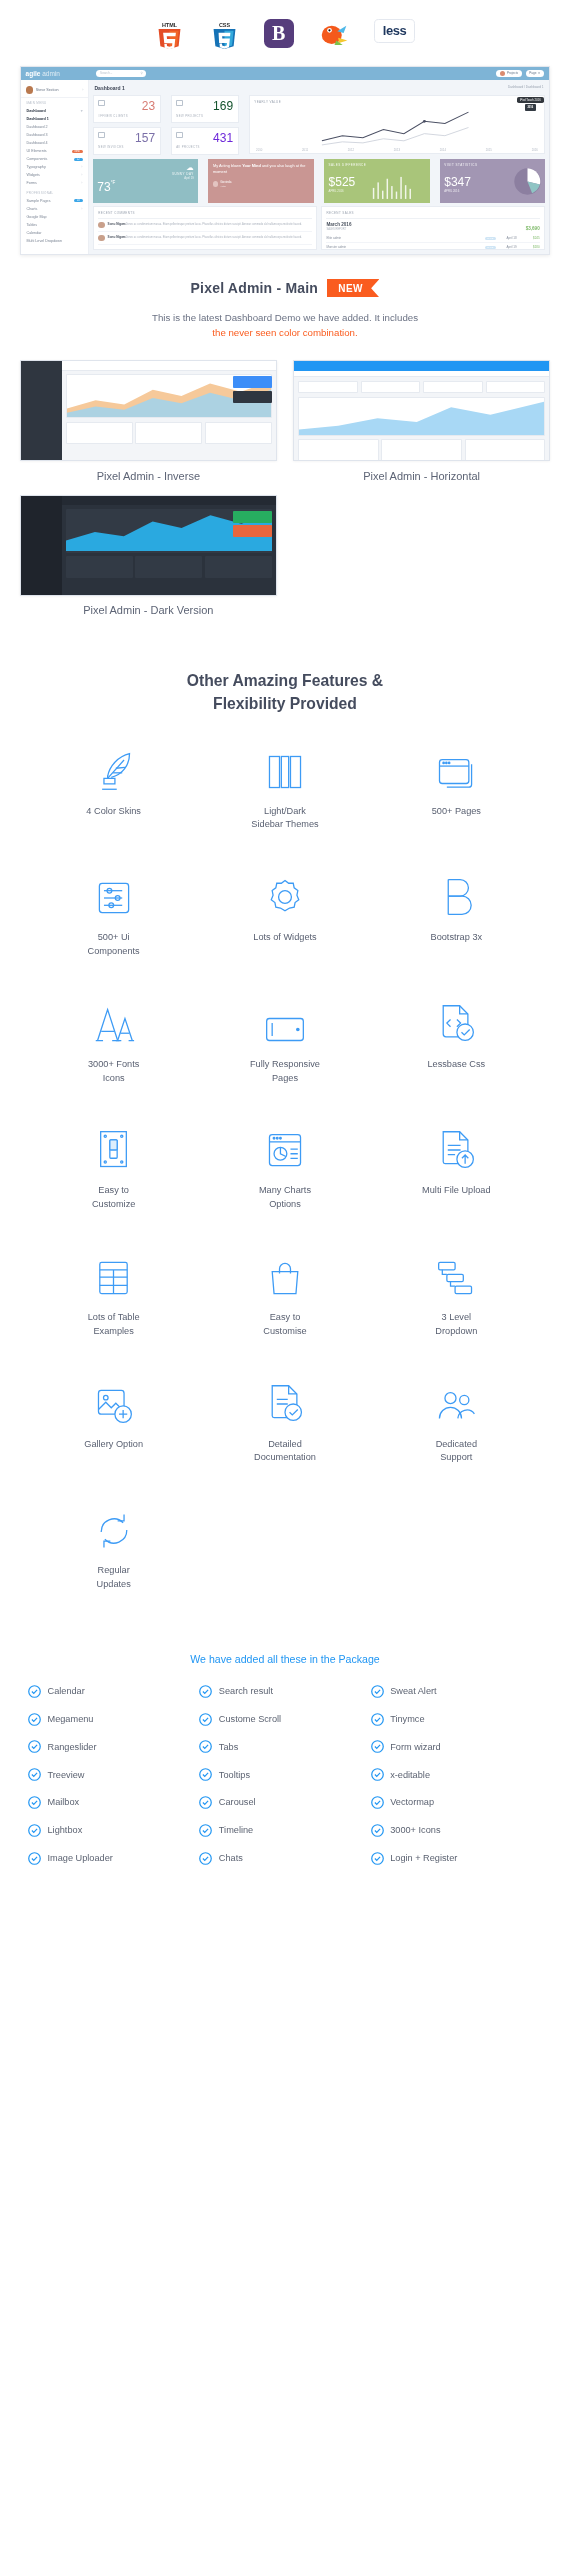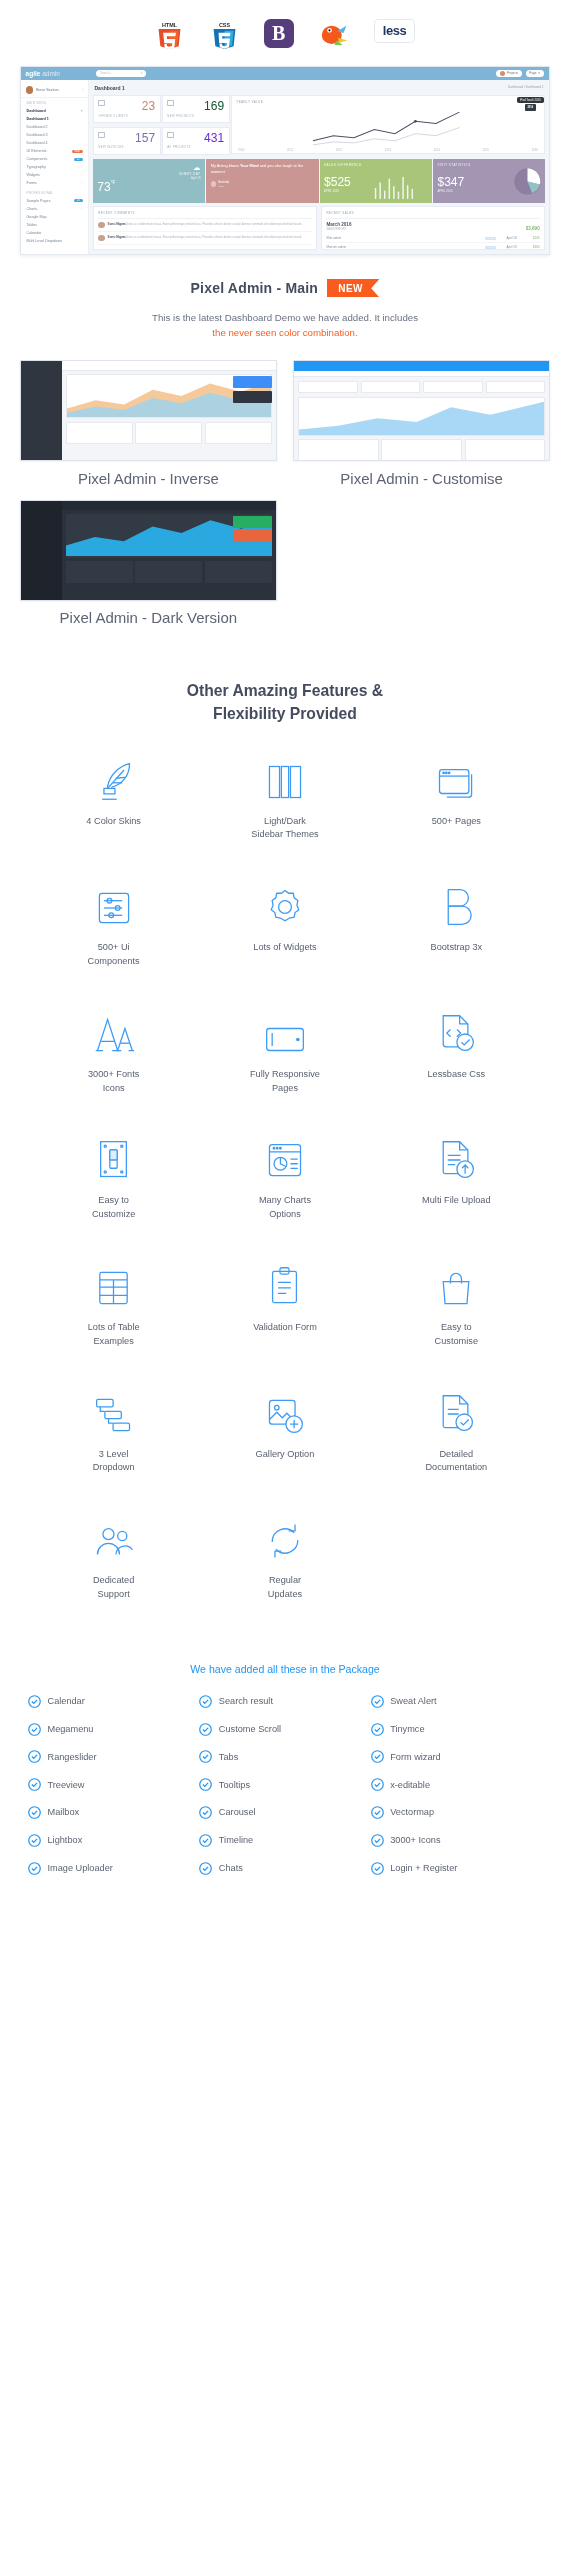--- a/index.html
+++ b/index.html
@@ -84,21 +84,21 @@
   .hs-user .ch { margin-left:auto;color:#c3cad4;font-size:3.7px;}
   .hs-sechead { font-size:3px;color:#b6bdc8;padding:3.7px 5.5px 1.8px;letter-spacing:0.3px;}
   .hs-li { font-size:3.7px;color:#7b8594;padding:2px 5.5px;display:flex;align-items:center;}
   .hs-li.active { color:#2b3442;font-weight:bold;}
   .hs-li .ch { margin-left:auto;color:#c9cfd8;}
   .hs-badge{font-size:2.6px;color:#fff;background:#e8734a;border-radius:4.6px;padding:0 2.8px;margin-left:auto;}
   .hs-badge.b{background:#3ba6e8;}
   .hs-main { flex: 1; background: #f2f5f9; padding: 3.7px; }
   .hs-crumb { font-size: 5px; font-weight: bold; color: #3c4454; padding: 1.8px 1.8px 3.7px; display:flex;}
   .hs-crumb .r{margin-left:auto;font-size:3.1px;font-weight:normal;color:#9aa3b0;}
-  .hs-row { display: flex; gap: 1px; }
+  .hs-row { display: flex; gap: 10px; }
   .hs-col { display: flex; flex-direction: column; gap: 3.7px; }
   .hs-card { background: #fff; border: 0.9px solid #e8ecf2; padding: 3.7px 4.6px; }
   .hs-stat { width: 68px; height: 28px; display: flex; flex-direction: column; }
   .hs-stat .top { display: flex; align-items: flex-start; justify-content: space-between; }
   .hs-stat .ic { width: 6.5px; height: 6.5px; border: 0.6px solid #b9c2cd; border-radius: 0.9px; }
   .hs-stat .num { font-size: 12px; line-height: 12px; font-weight: 300; }
   .hs-stat .lbl { font-size: 2.8px; color: #a6adb9; letter-spacing: 0.4px; margin-top: 1.8px;}
   .hs-bar { height: 1.5px; background: #edf0f4; margin-top: 3.7px; position: relative; }
   .hs-bar i { position: absolute; left: 0; top: 0; bottom: 0; display: block; }
   .hs-chart { flex: 1; height: 59px; }
@@ -151,21 +151,21 @@
   .ds-main { flex: 1; }
   .ds-top { height: 9.2px; }
   .ds-inner { padding: 3.7px; }
   .ds-kpis { display: flex; gap: 2.8px; margin-bottom: 3.7px; }
   .ds-kpi { flex: 1; height: 12px; border-radius: 0.9px; }
   .ds-chart { height: 44px; border-radius: 0.9px; position: relative; overflow:hidden; }
   .ds-lowrow { display:flex; gap:2.8px; margin-top:3.7px;}
   .ds-lowrow > div{flex:1;height:22px;border-radius:0.9px;}
   .ds-tiles { position:absolute; right:3.7px; top:14.8px; width:39px; display:flex; flex-direction:column; gap:2.8px;}
   .ds-tiles > div{height:12px;border-radius:0.9px;}
-  .demo-cap { font-size: 15px; color: #5d6475; margin-top: 8.3px; }
+  .demo-cap { font-size: 11px; color: #5d6475; margin-top: 8.3px; }
 
   
   .features-title {
     text-align: center; margin: 54px 0 0; font-size: 15.7px; font-weight: bold;
     color: #454c5e; line-height: 1.45;
   }
   .feature-grid {
     margin: 31px 28px 0; display: grid; grid-template-columns: repeat(3, 1fr);
     row-gap: 41px; justify-items: center;
   }
@@ -521,21 +521,21 @@
             </svg>
           </div>
           <div class="ds-lowrow">
             <div style="background:#fff;border:0.9px solid #e6eaf0"></div>
             <div style="background:#fff;border:0.9px solid #e6eaf0"></div>
             <div style="background:#fff;border:0.9px solid #e6eaf0"></div>
           </div>
         </div>
       </div>
     </div>
-    <div class="demo-cap">Pixel Admin - Customise</div>
+    <div class="demo-cap">Pixel Admin - Horizontal</div>
   </div>
 
   <div class="demo-item">
     <div class="demo-shot">
       <div class="ds-side" style="background:#1f242c"></div>
       <div class="ds-main" style="background:#2b323c">
         <div class="ds-top" style="background:#242a33"></div>
         <div class="ds-inner">
           <div class="ds-chart" style="background:#323a45">
             <svg viewBox="0 0 100 40" width="100%" height="42" preserveAspectRatio="none">
@@ -728,30 +728,20 @@
   <div class="feature">
     <div class="ficon">
       <svg width="41" height="42" viewBox="0 0 44 46" fill="none" stroke="#3d9bf5" stroke-width="1.4">
         <rect x="7" y="6" width="30" height="34" rx="2"></rect>
         <path d="M7 14 h30 M7 22 h30 M7 31 h30 M22 14 v26"></path>
       </svg>
     </div>
     <div class="flabel">Lots of Table<br>Examples</div>
   </div>
 
-  <div class="feature">
-    <div class="ficon">
-      <svg width="39" height="44" viewBox="0 0 42 48" fill="none" stroke="#3d9bf5" stroke-width="1.4">
-        <rect x="8" y="7" width="26" height="34" rx="2"></rect>
-        <rect x="16" y="3" width="10" height="7" rx="2"></rect>
-        <path d="M14 19 h14 M14 25 h14 M14 31 h9"></path>
-      </svg>
-    </div>
-    <div class="flabel">Validation Form</div>
-  </div>
 
   <div class="feature">
     <div class="ficon">
       <svg width="42" height="42" viewBox="0 0 46 46" fill="none" stroke="#3d9bf5" stroke-width="1.4">
         <path d="M9 16 h28 l-2 24 H11 Z"></path>
         <path d="M17 18 v-5 a6 6 0 0 1 12 0 v5"></path>
       </svg>
     </div>
     <div class="flabel">Easy to<br>Customise</div>
   </div>

